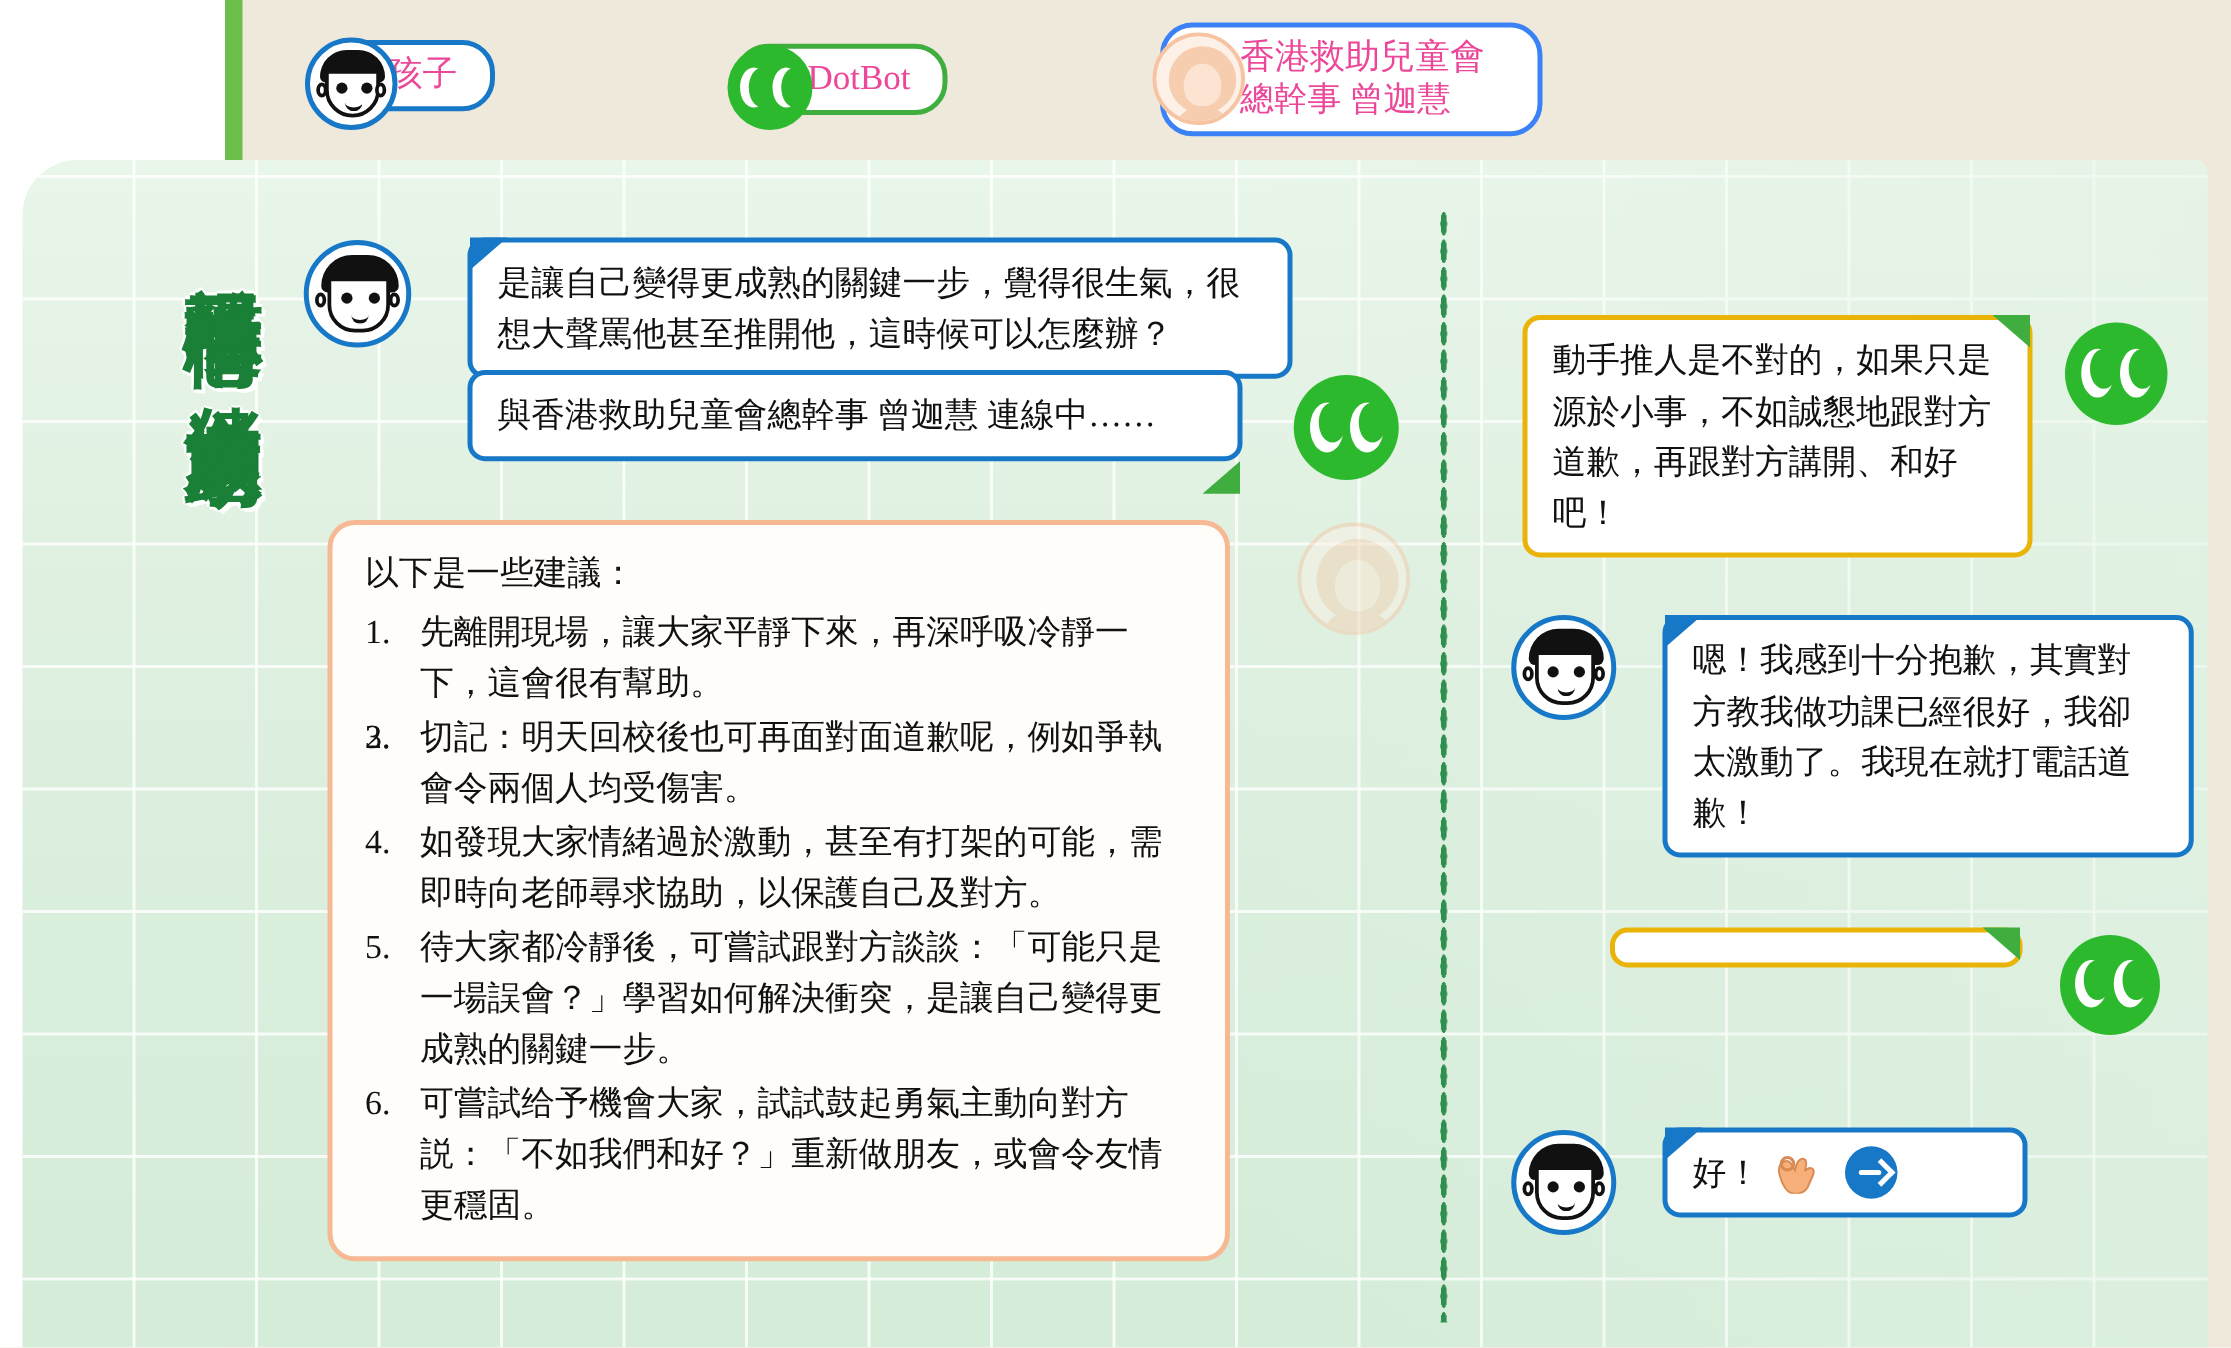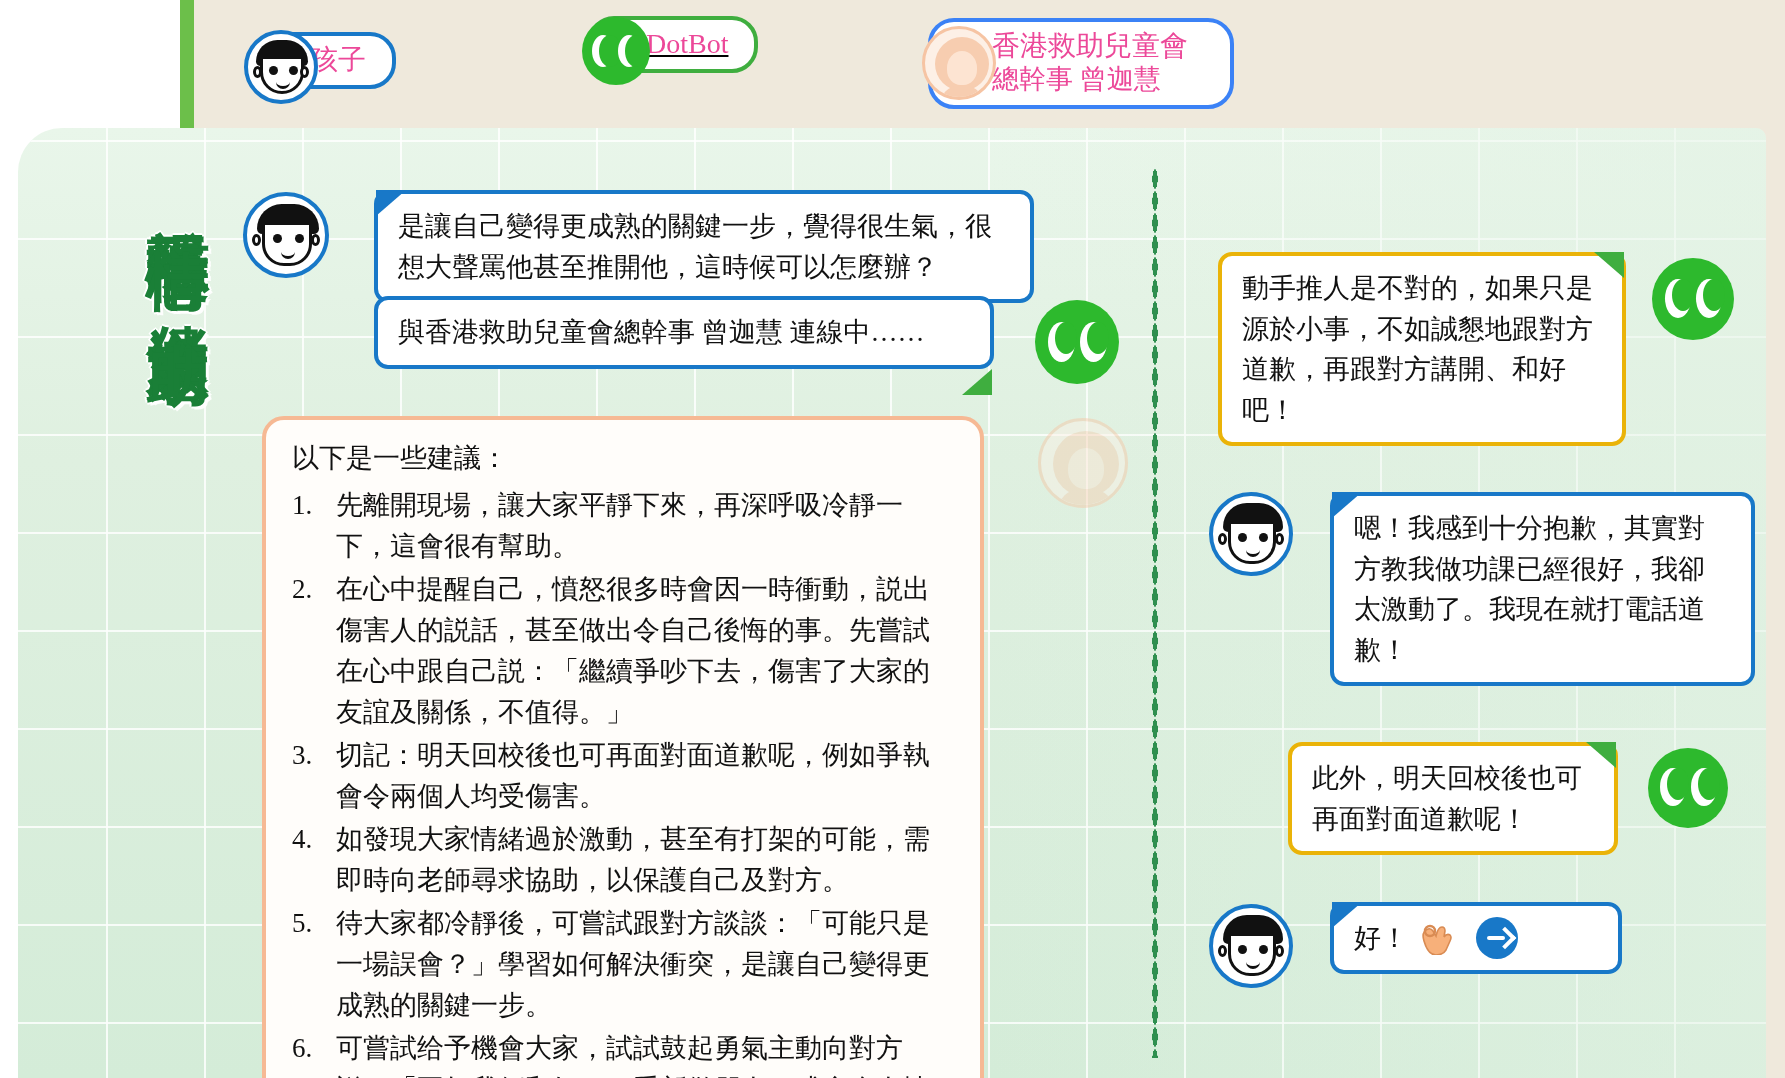--- a/index.html
+++ b/index.html
@@ -162,21 +162,21 @@
       <div class="hair"></div>
         <div class="face"></div>
       <div class="earl"></div>
         <div class="earr"></div>
       <div class="eye l"></div>
         <div class="eye r"></div>
         <div class="mouth"></div>
     </div>
   </div>
 
-  <div class="legend-item" style="left:588px;top:16px;text-decoration:underline;">
+  <div class="legend-item" style="left:588px;top:35px;">
     <div class="pill pill-green">
       <span class="pill-label">DotBot</span>
     </div>
     <div class="av-bot" style="left:-6px;top:1px;">
       <div class="c l"></div>
         <div class="c r"></div>
     </div>
   </div>
 
   <div class="legend-item" style="left:928px;top:18px;">
@@ -225,21 +225,21 @@
 <div class="avatar av-lady" style="left:1038px;top:418px;width:90px;height:90px;opacity:.45;">
   <div class="lhair" style="left:12px;top:10px;width:66px;height:66px;"></div>
   <div class="lface" style="left:27px;top:27px;width:36px;height:41px;"></div>
   <div class="lbody" style="left:17px;top:68px;width:56px;height:26px;"></div>
 </div>
 
 <div class="bubble b-peach" style="left:262px;top:416px;width:722px;">
   <div class="advice-head">以下是一些建議：</div>
   <ul class="advice-list">
     <li><span class="num">1.</span><span>先離開現場，讓大家平靜下來，再深呼吸冷靜一下，這會很有幫助。</span></li>
-    <li><span class="num">2.</span><span>在心中提醒自己，憤怒很多時會因一時衝動，説出傷害人的説話，甚至做出令自己後悔的事。先嘗試在心中跟自己説：「繼續爭吵下去，傷害了大家的友誼及關係，不值得。」</span></li>
+    <li><span class="num">2.</span></li>
     <li><span class="num">3.</span><span>切記：明天回校後也可再面對面道歉呢，例如爭執會令兩個人均受傷害。</span></li>
     <li><span class="num">4.</span><span>如發現大家情緒過於激動，甚至有打架的可能，需即時向老師尋求協助，以保護自己及對方。</span></li>
     <li><span class="num">5.</span><span>待大家都冷靜後，可嘗試跟對方談談：「可能只是一場誤會？」學習如何解決衝突，是讓自己變得更成熟的關鍵一步。</span></li>
     <li><span class="num">6.</span><span>可嘗試给予機會大家，試試鼓起勇氣主動向對方説：「不如我們和好？」重新做朋友，或會令友情更穩固。</span></li>
 
   </ul>
 </div>
 
 <div class="bubble b-green" style="left:1218px;top:252px;width:408px;">
   <span class="tail tail-right-green"></span>
@@ -259,21 +259,20 @@
   <div class="eye r" style="left:46px;top:37px;"></div>
   <div class="mouth" style="left:33px;top:52px;"></div>
 </div>
 <div class="bubble b-blue" style="left:1330px;top:492px;width:425px;">
   <span class="tail tail-left-blue"></span>
   <span>嗯！我感到十分抱歉，其實對方教我做功課已經很好，我卻太激動了。我現在就打電話道歉！</span>
 </div>
 
 <div class="bubble b-green" style="left:1288px;top:742px;width:330px;">
   <span class="tail tail-right-green"></span>
-  <span>此外，明天回校後也可再面對面道歉呢！</span>
 </div>
 <div class="av-bot" style="left:1648px;top:748px;width:80px;height:80px;">
   <div class="c l" style="left:12px;top:20px;width:26px;height:38px;"></div>
   <div class="c r" style="left:43px;top:20px;width:26px;height:38px;"></div>
 </div>
 
 <div class="avatar av-kid" style="left:1209px;top:904px;width:84px;height:84px;">
   <div class="hair" style="left:10px;top:7px;width:60px;height:29px;"></div>
   <div class="face" style="left:15px;top:25px;width:48px;height:43px;"></div>
   <div class="earl" style="top:37px;"></div>

